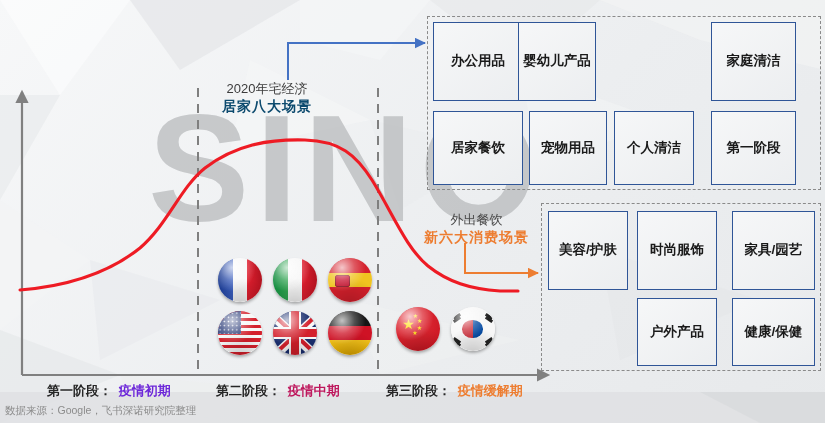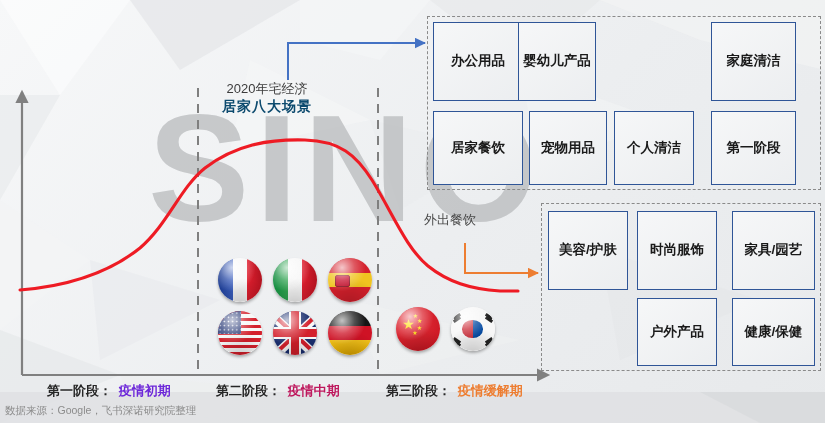--- a/index.html
+++ b/index.html
@@ -179,20 +179,21 @@
     </g>
   </svg>
 
   <div class="ann ann-home">
     <div class="l1">2020年宅经济</div>
     <div class="l2" style="color: #0c4a6e;">居家八大场景</div>
   </div>
 
   <div class="ann ann-post">
     <div class="l1">外出餐饮</div>
+    <div class="l2" style="color: rgb(237, 125, 49);">新六大消费场景</div>
   </div>
 
   <div class="flag" style="left:218px; top:258px;">
     <div class="f-stripe3v">
       <div style="background:linear-gradient(90deg,#1b3a8f,#3b5fc0)"></div>
       <div style="background:#f7f7f7"></div>
       <div style="background:linear-gradient(90deg,#e02030,#b0121f)"></div>
     </div>
     <div class="glare"></div>
   </div>

